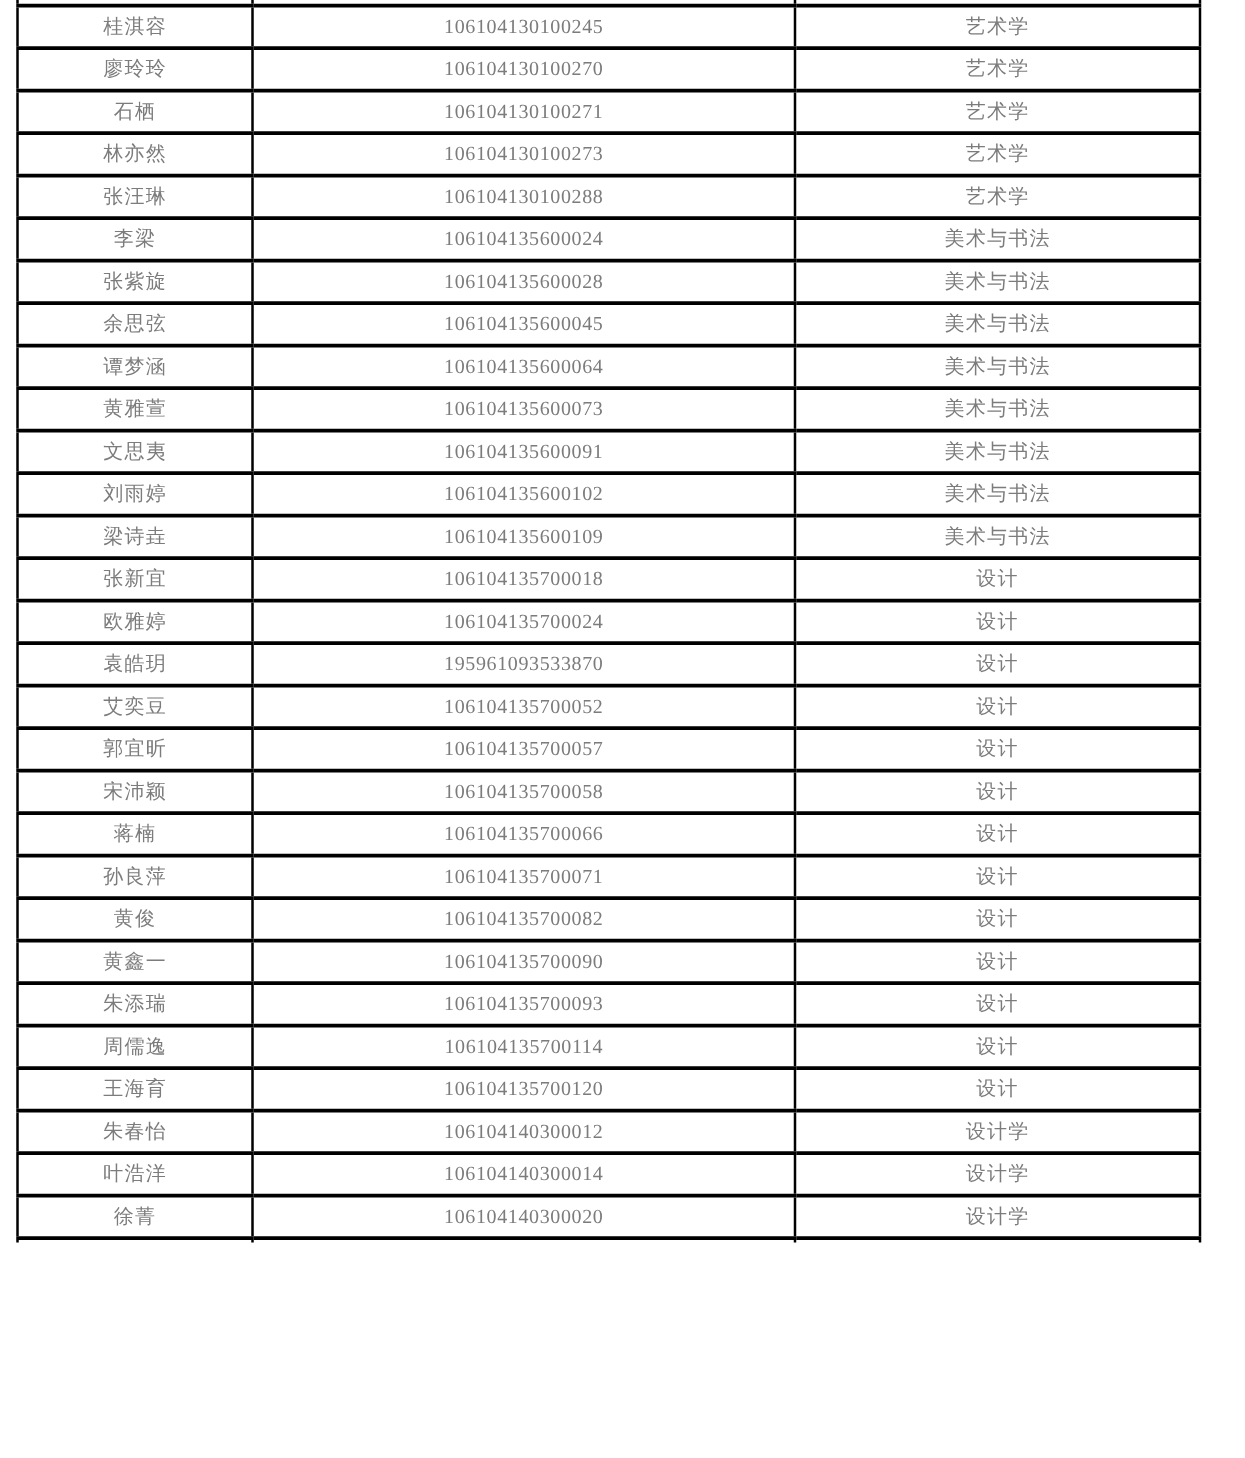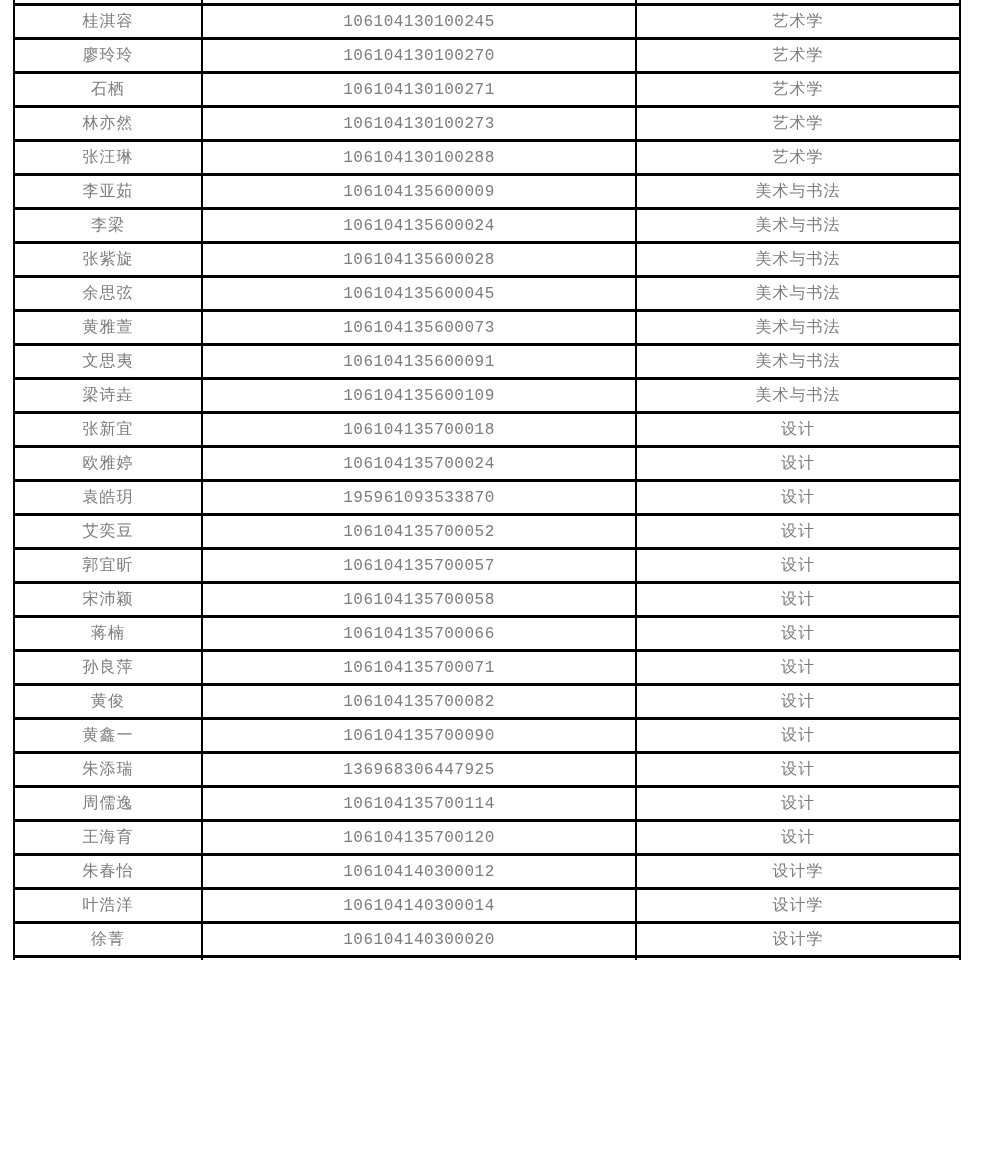--- a/index.html
+++ b/index.html
@@ -34,21 +34,21 @@
     white-space: nowrap;
     background: #ffffff;
   }
   
   td.col-name, td.col-major {
     font-family: "DejaVu Serif", "Liberation Serif", serif;
     letter-spacing: 1px;
   }
   
   td.col-number {
-    font-family: Liberation Mono, monospace;
+    font-family: Liberation Serif, serif;
     letter-spacing: 0.5px;
     font-size: 16px;
   }
   
   tr.spacer-top td {
     border-top: 0;
     height: 3px;
   }
   
   tr.spacer-bottom td {
@@ -92,50 +92,55 @@
         <td class="col-name">林亦然</td>
         <td class="col-number">106104130100273</td>
         <td class="col-major">艺术学</td>
       </tr>
       <tr>
         <td class="col-name">张汪琳</td>
         <td class="col-number">106104130100288</td>
         <td class="col-major">艺术学</td>
       </tr>
       <tr>
-        <td class="col-name">李亚茹</td>
-        <td class="col-number">106104135600009</td>
-        <td class="col-major">美术与书法</td>
-      </tr>
-      <tr>
         <td class="col-name">李梁</td>
         <td class="col-number">106104135600024</td>
         <td class="col-major">美术与书法</td>
       </tr>
       <tr>
         <td class="col-name">张紫旋</td>
         <td class="col-number">106104135600028</td>
         <td class="col-major">美术与书法</td>
       </tr>
       <tr>
         <td class="col-name">余思弦</td>
         <td class="col-number">106104135600045</td>
         <td class="col-major">美术与书法</td>
       </tr>
       <tr>
+        <td class="col-name">谭梦涵</td>
+        <td class="col-number">106104135600064</td>
+        <td class="col-major">美术与书法</td>
+      </tr>
+      <tr>
         <td class="col-name">黄雅萱</td>
         <td class="col-number">106104135600073</td>
         <td class="col-major">美术与书法</td>
       </tr>
       <tr>
         <td class="col-name">文思夷</td>
         <td class="col-number">106104135600091</td>
         <td class="col-major">美术与书法</td>
       </tr>
       <tr>
+        <td class="col-name">刘雨婷</td>
+        <td class="col-number">106104135600102</td>
+        <td class="col-major">美术与书法</td>
+      </tr>
+      <tr>
         <td class="col-name">梁诗垚</td>
         <td class="col-number">106104135600109</td>
         <td class="col-major">美术与书法</td>
       </tr>
       <tr>
         <td class="col-name">张新宜</td>
         <td class="col-number">106104135700018</td>
         <td class="col-major">设计</td>
       </tr>
       <tr>
@@ -178,21 +183,21 @@
         <td class="col-number">106104135700082</td>
         <td class="col-major">设计</td>
       </tr>
       <tr>
         <td class="col-name">黄鑫一</td>
         <td class="col-number">106104135700090</td>
         <td class="col-major">设计</td>
       </tr>
       <tr>
         <td class="col-name">朱添瑞</td>
-        <td class="col-number">136968306447925</td>
+        <td class="col-number">106104135700093</td>
         <td class="col-major">设计</td>
       </tr>
       <tr>
         <td class="col-name">周儒逸</td>
         <td class="col-number">106104135700114</td>
         <td class="col-major">设计</td>
       </tr>
       <tr>
         <td class="col-name">王海育</td>
         <td class="col-number">106104135700120</td>

